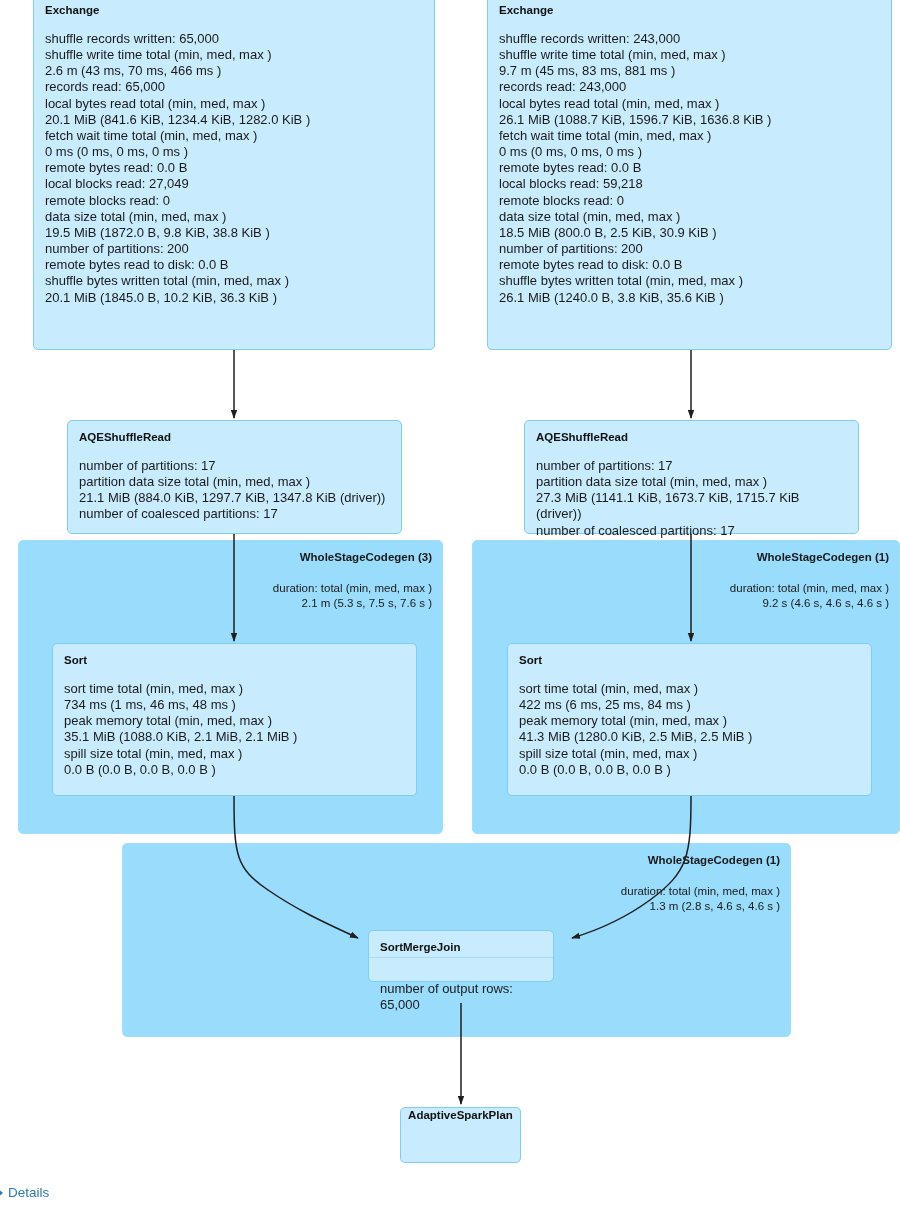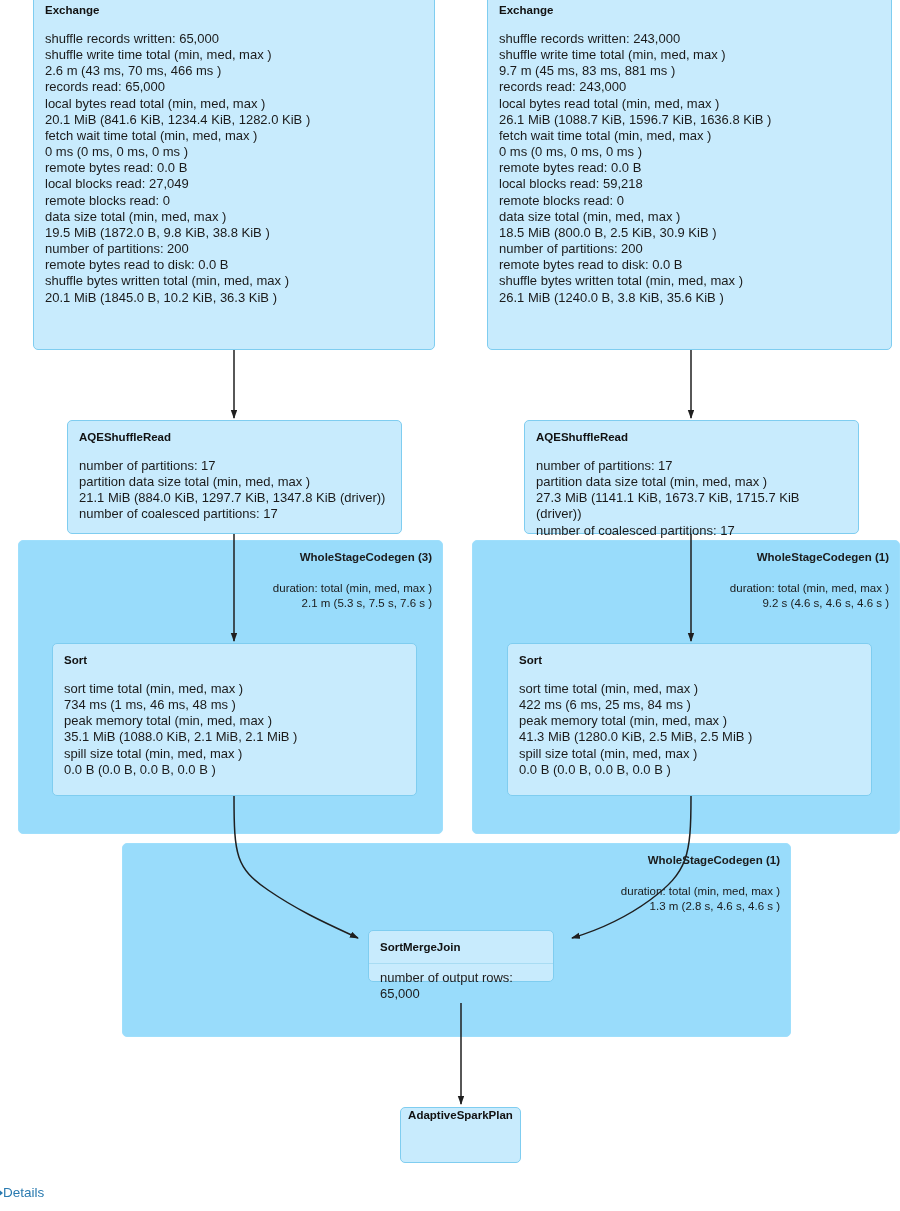--- a/index.html
+++ b/index.html
@@ -78,38 +78,39 @@
   .node-metrics {
     color: #1b1b1b;
     font-size: 13px;
     font-weight: normal;
     line-height: 16.15px;
     padding: 14px 11px 8px 11px;
     white-space: pre-line;
   }
   .node.with-divider .node-metrics {
     border-top: 1px solid #a8dcf3;
-    margin-top: 9px;
-    padding-top: 6px;
+    margin-top: 3px;
+    padding-top: 23px;
   }
   .node.centered {
     display: flex;
     justify-content: center;
   }
   .node.centered .node-title {
     padding: 0;
     text-align: center;
   }
   
   #details-row {
     position: absolute;
     left: 0px;
     top: 1185px;
     display: flex;
     align-items: center;
+    gap: 5px;
     z-index: 8;
   }
   #details-marker {
     width: 0;
     height: 0;
     border-left: 5px solid #2a7ab0;
     border-top: 4px solid transparent;
     border-bottom: 4px solid transparent;
     margin-left: -2px;
   }

